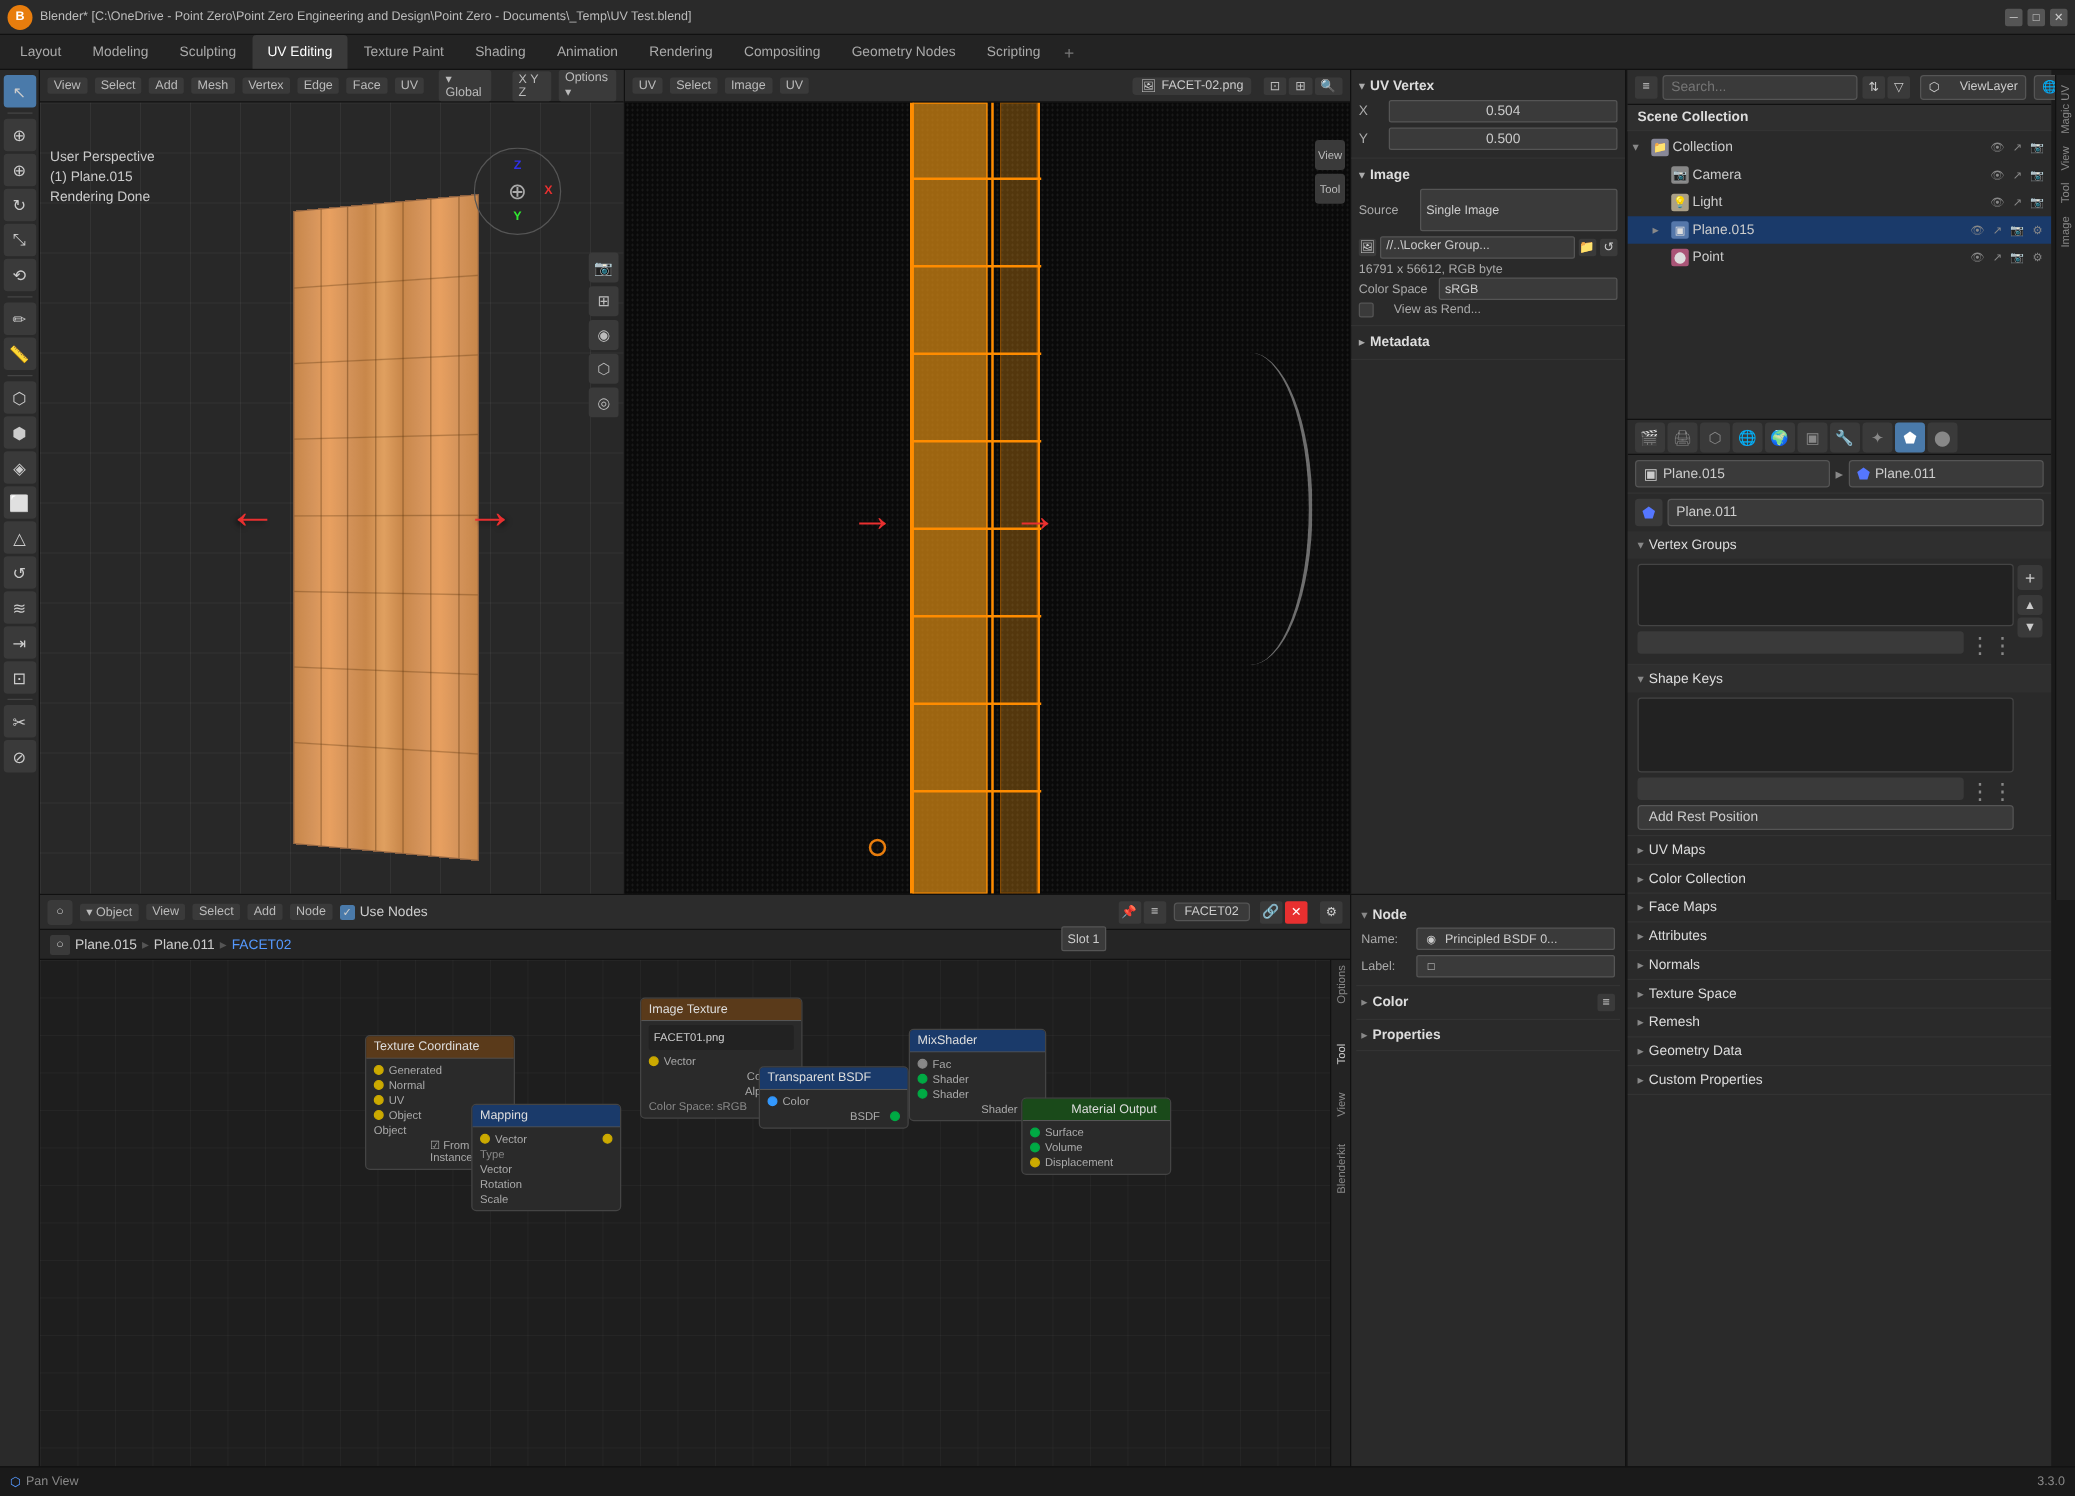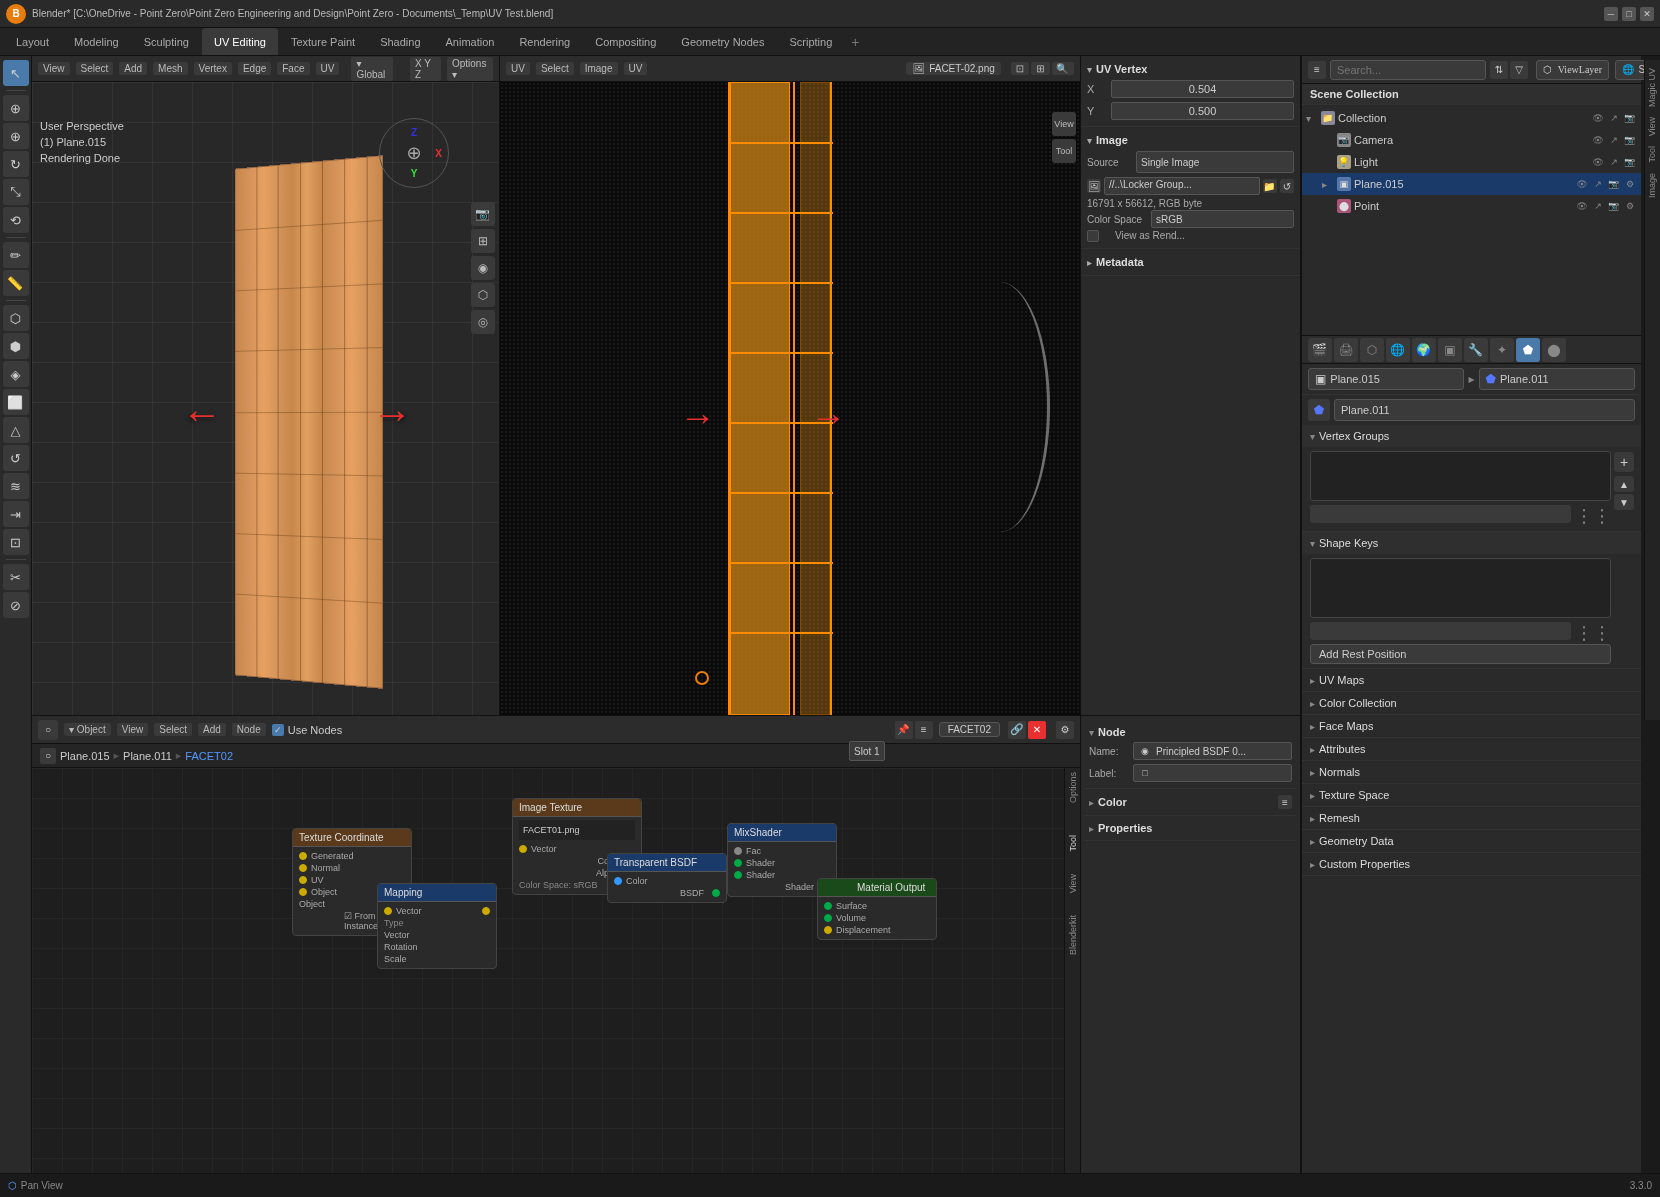--- a/index.html
+++ b/index.html
@@ -395,21 +395,21 @@
       display: flex; align-items: center; gap: 4px; padding: 2px 0;
     }
     .image-dropdown {
       flex: 1;
       background: #3a3a3a;
       border: 1px solid #555;
       border-radius: 2px;
       color: #ccc;
       font-size: 10px;
       padding: 1px 4px;
-      height: 22px;
+      height: 34px;
     }
     .image-path-row {
       display: flex; align-items: center; gap: 3px; padding: 2px 0;
     }
     .image-path {
       flex: 1;
       background: #3a3a3a;
       border: 1px solid #555;
       font-size: 10px;
       color: #ccc;
@@ -1359,21 +1359,21 @@
           <div style="width:18px; height:18px; background:#3a3a3a; border-radius:2px; display:flex; align-items:center; justify-content:center; font-size:10px; cursor:pointer;">≡</div>
         </div>
         <input class="outliner-search" type="text" placeholder="Search..." style="">
         <div style="display:flex; gap:2px; margin-left:auto;">
           <div style="width:18px; height:18px; background:#3a3a3a; border-radius:2px; display:flex; align-items:center; justify-content:center; font-size:10px;">⇅</div>
           <div style="width:18px; height:18px; background:#3a3a3a; border-radius:2px; display:flex; align-items:center; justify-content:center; font-size:10px;">▽</div>
         </div>
 
         <div style="background:#3a3a3a; border:1px solid #555; border-radius:3px; padding:1px 6px; font-size:10px; color:#ccc; height:20px; display:flex; align-items:center; margin-left:4px;">
           <span>⬡</span>
-          <span style="margin-left:6px;font-family:Liberation Serif, serif;">ViewLayer</span>
+          <span style="margin-left:16px;">ViewLayer</span>
         </div>
         <div style="background:#3a3a3a; border:1px solid #555; border-radius:3px; padding:1px 6px; font-size:10px; color:#ccc; height:20px; display:flex; align-items:center; margin-left:2px;">
           <span>🌐</span>
           <span style="margin-left:4px;">Scene</span>
         </div>
       </div>
 
       <div style="padding: 4px 8px; font-size:11px; color:#ddd; font-weight:bold; background:#2f2f2f; border-bottom:1px solid #333;">Scene Collection</div>
 
       <div class="outliner-tree">

